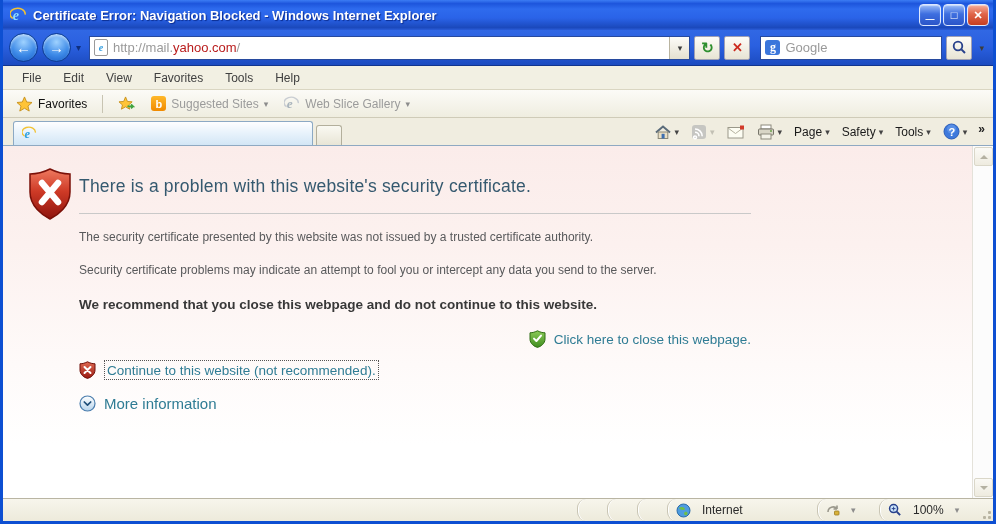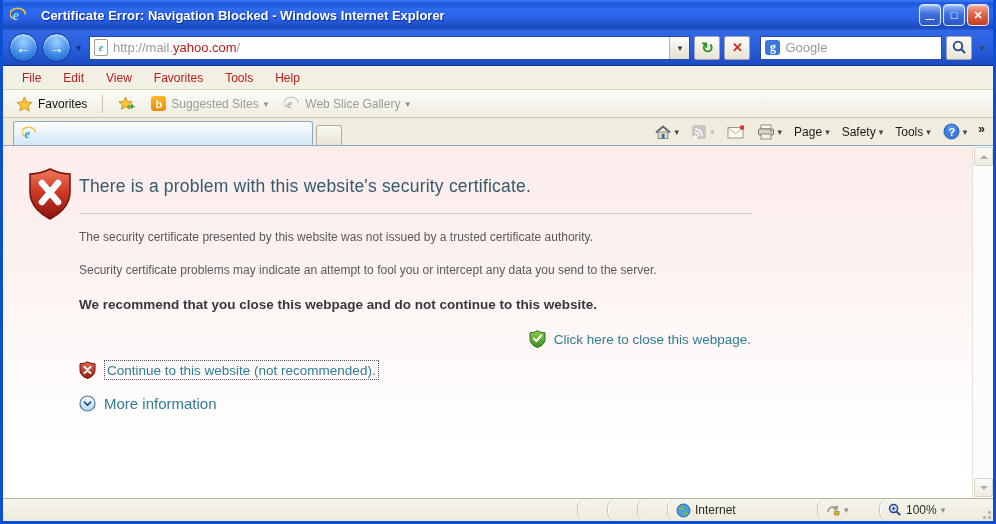--- a/index.html
+++ b/index.html
@@ -1,21 +1,21 @@
 <!DOCTYPE html>
 <html><head>
 <meta charset="utf-8">
 <style>
   * { margin:0; padding:0; box-sizing:border-box; }
   html,body { width:996px; height:524px; overflow:hidden; font-family:"Liberation Sans",sans-serif; }
   .window { width:996px; height:524px; border-left:3px solid #0D4FD2; border-right:3px solid #0D4FD2; border-bottom:3px solid #0D4FD2; background:#fff; display:flex; flex-direction:column; }
 
   
   .titlebar { height:30px; flex:0 0 30px; background:linear-gradient(180deg,#3C7CF4 0%,#1D55DC 12%,#2E6BEE 30%,#2A63E8 60%,#1B49BC 92%,#2A5CD8 100%); display:flex; align-items:center; padding:0 4px 0 7px; }
-  .titlebar .title { color:#fff; font-weight:bold; font-size:13px; margin-left:14px; text-shadow:1px 1px 1px #0A2C90; white-space:nowrap; flex:1; }
+  .titlebar .title { color:#fff; font-weight:bold; font-size:13px; margin-left:6px; text-shadow:1px 1px 1px #0A2C90; white-space:nowrap; flex:1; }
   .win-buttons { display:flex; gap:2px; }
   .wbtn { width:22px; height:22px; border:1px solid #DCE8FF; border-radius:4px; display:flex; align-items:center; justify-content:center; color:#fff; font-size:11px; font-weight:bold; background:linear-gradient(180deg,#9CBCF8,#3E6FE0 45%,#2B55C8); box-shadow:inset 0 1px 1px rgba(255,255,255,.5); cursor:default; }
   .wbtn.close { background:linear-gradient(180deg,#F6AE9A,#E0654A 45%,#C53E20); }
   .wbtn.min span { position:relative; top:4px; font-size:9px; }
 
   
   .navband { height:36px; flex:0 0 36px; background:linear-gradient(180deg,#3168E4,#2A60E0 45%,#1C4BC0); border-bottom:1px solid #12358E; display:flex; align-items:center; padding:0 6px; gap:4px; }
   .nav-circle { width:29px; height:29px; border-radius:50%; background:radial-gradient(circle at 50% 30%,#9FD2FF,#3E8BE8 55%,#1659C4); border:1px solid #0E3C92; color:#fff; font-size:15px; font-weight:bold; display:flex; align-items:center; justify-content:center; box-shadow:inset 0 2px 3px rgba(255,255,255,.6); }
   .nav-caret { color:#0E2E7E; font-size:10px; margin:0 4px 0 1px; }
   .addressbox { flex:1; height:24px; background:#fff; border:1px solid #274A9E; display:flex; align-items:center; padding:0 0 0 4px; gap:5px; }
@@ -27,21 +27,21 @@
   .refresh-g { color:#2E8F2E; font-size:15px; font-weight:bold; }
   .stop-g { color:#CC2A1E; font-size:13px; font-weight:bold; }
   .searchbox { width:182px; height:24px; background:#fff; border:1px solid #274A9E; display:flex; align-items:center; gap:5px; padding:0 4px; margin-left:6px; }
   .g-icon { width:15px; height:15px; background:#3B76DB; border-radius:3px; color:#fff; font:bold 12px "Liberation Serif",serif; display:flex; align-items:center; justify-content:center; }
   .search-input { border:none; outline:none; flex:1; font-size:13px; color:#333; width:100%; }
   .search-input::placeholder { color:#9A9A9A; }
   .srch-caret { color:#3C3C3C; font-size:9px; padding:0 3px; }
 
   
   .menubar { height:24px; flex:0 0 24px; background:#F2F0E3; border-bottom:1px solid #DAD6C2; display:flex; align-items:center; padding-left:8px; }
-  .menubar span { font-size:12px; color:#b91c1c; padding:3px 11px; }
+  .menubar span { font-size:12px; color:#404040; padding:3px 11px; }
 
   
   .favbar { height:28px; flex:0 0 28px; background:linear-gradient(180deg,#FCFBF7,#EFEDE0); border-bottom:1px solid #CFCBB8; display:flex; align-items:center; padding-left:8px; gap:6px; }
   .favbar .btn { display:flex; align-items:center; gap:5px; font-size:12px; color:#111; padding:2px 5px; }
   .favbar .grayed { color:#9B9B9B; }
   .vsep { width:1px; height:18px; background:#C8C4B2; margin:0 4px; }
   .caret-sm { font-size:9px; color:#8C8C8C; }
   .b-icon { width:15px; height:15px; border-radius:3px; background:linear-gradient(180deg,#FFB82A,#F08A00); color:#fff; font:bold 11px "Liberation Sans",sans-serif; display:flex; align-items:center; justify-content:center; }
 
   
@@ -74,21 +74,21 @@
 
   
   .scrollbar { position:absolute; top:0; right:0; bottom:0; width:21px; background:#FCFCFC; border-left:1px solid #E4E2DA; }
   .sb-btn { position:absolute; left:1px; width:19px; height:19px; background:linear-gradient(180deg,#FBFAF6,#EEEBDF); border:1px solid #DAD7C9; border-radius:2px; display:flex; align-items:center; justify-content:center; }
   .sb-btn.up { top:1px; } .sb-btn.down { bottom:1px; }
   .tri-up { width:0; height:0; border-left:4px solid transparent; border-right:4px solid transparent; border-bottom:4px solid #B4B1A2; }
   .tri-down { width:0; height:0; border-left:4px solid transparent; border-right:4px solid transparent; border-top:4px solid #B4B1A2; }
 
   
   .statusbar { height:23px; flex:0 0 23px; background:linear-gradient(180deg,#F7F5EC,#EDEADB); border-top:1px solid #B9B5A3; display:flex; align-items:center; font-size:12px; color:#2A2A2A; }
-  .pane { height:100%; display:flex; align-items:center; padding:0 8px; border-left:1px solid #C9C5B4; box-shadow:inset 1px 0 0 #FFFFFF; gap:4px;border-radius:9px; }
+  .pane { height:100%; display:flex; align-items:center; padding:0 8px; border-left:1px solid #C9C5B4; box-shadow:inset 1px 0 0 #FFFFFF; gap:11px;border-radius:9px; }
   .pane.empty { width:30px; padding:0; }
   .pane.first { border-left:none; box-shadow:none; flex:1; }
   .grip { width:14px; height:100%; position:relative; }
   .grip i { position:absolute; width:3px; height:3px; background:#B8B4A2; border-radius:1px; }
   .grip i:nth-child(1){ right:2px; bottom:2px; } .grip i:nth-child(2){ right:2px; bottom:7px; } .grip i:nth-child(3){ right:7px; bottom:2px; }
 </style>
 </head>
 <body>
 
 <div class="window">

